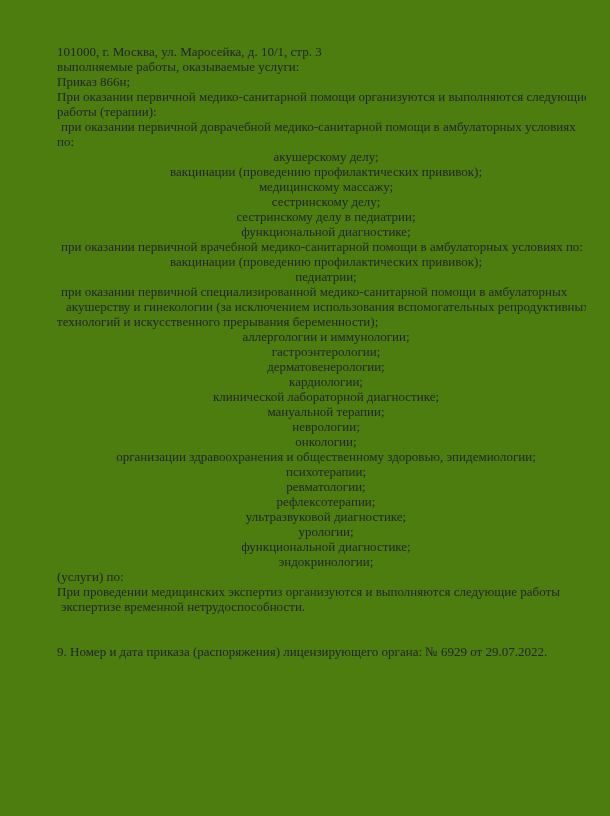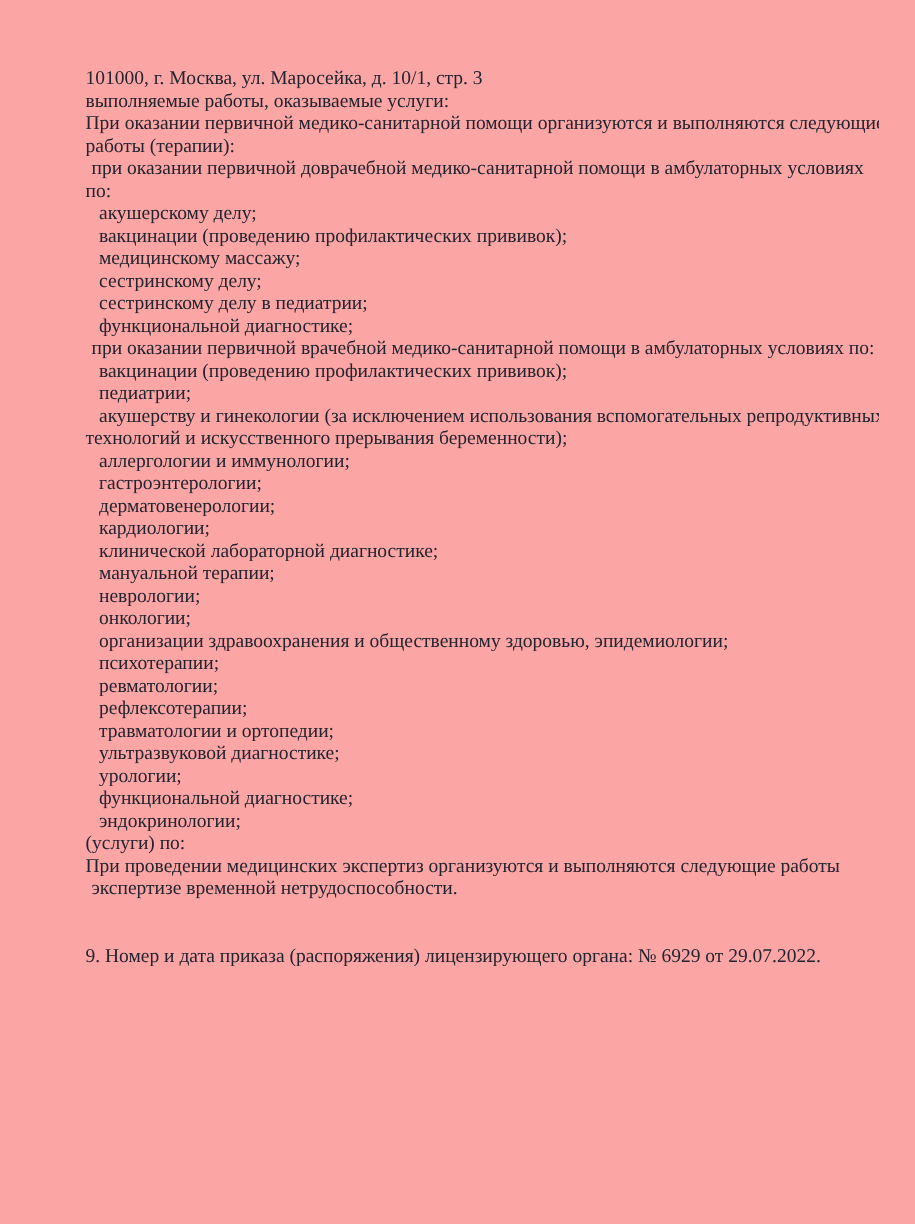--- a/index.html
+++ b/index.html
@@ -4,79 +4,80 @@
 <style>
   html, body {
     margin: 0;
     padding: 0;
     background: #ffffff;
   }
   .page {
     position: relative;
     width: 610px;
     height: 816px;
-    background: #fca5a5;
+    background: #4d7c0f;
     overflow: hidden;
     box-sizing: border-box;
   }
   .doc-body {
     position: absolute;
     top: 44px;
     left: 57px;
     right: 24px;
     font-family: "Liberation Serif", "DejaVu Serif", serif;
     font-size: 13px;
     line-height: 15px;
     color: #22242f;
   }
   .line {
     white-space: nowrap;
     min-height: 15px;
     overflow: hidden;
   }
   .indent-0 { padding-left: 0; }
   .indent-1 { padding-left: 4px; }
-  .indent-2 { padding-left: 9px; }
+  .indent-2 { padding-left: 9px; text-align: center; }
   .blank { height: 15px; }
 </style>
 </head>
 <body>
 
 <div class="page">
   <div class="doc-body">
       <div class="line indent-0">101000, г. Москва, ул. Маросейка, д. 10/1, стр. 3</div>
       <div class="line indent-0">выполняемые работы, оказываемые услуги:</div>
+      <div class="line indent-0">Приказ 866н;</div>
       <div class="line indent-0">При оказании первичной медико-санитарной помощи организуются и выполняются следующие</div>
       <div class="line indent-0">работы (терапии):</div>
       <div class="line indent-1">при оказании первичной доврачебной медико-санитарной помощи в амбулаторных условиях</div>
       <div class="line indent-0">по:</div>
       <div class="line indent-2">акушерскому делу;</div>
       <div class="line indent-2">вакцинации (проведению профилактических прививок);</div>
       <div class="line indent-2">медицинскому массажу;</div>
       <div class="line indent-2">сестринскому делу;</div>
       <div class="line indent-2">сестринскому делу в педиатрии;</div>
       <div class="line indent-2">функциональной диагностике;</div>
       <div class="line indent-1">при оказании первичной врачебной медико-санитарной помощи в амбулаторных условиях по:</div>
       <div class="line indent-2">вакцинации (проведению профилактических прививок);</div>
       <div class="line indent-2">педиатрии;</div>
+      <div class="line indent-1">при оказании первичной специализированной медико-санитарной помощи в амбулаторных</div>
       <div class="line indent-2">акушерству и гинекологии (за исключением использования вспомогательных репродуктивных</div>
       <div class="line indent-0">технологий и искусственного прерывания беременности);</div>
       <div class="line indent-2">аллергологии и иммунологии;</div>
       <div class="line indent-2">гастроэнтерологии;</div>
       <div class="line indent-2">дерматовенерологии;</div>
       <div class="line indent-2">кардиологии;</div>
       <div class="line indent-2">клинической лабораторной диагностике;</div>
       <div class="line indent-2">мануальной терапии;</div>
       <div class="line indent-2">неврологии;</div>
       <div class="line indent-2">онкологии;</div>
       <div class="line indent-2">организации здравоохранения и общественному здоровью, эпидемиологии;</div>
       <div class="line indent-2">психотерапии;</div>
       <div class="line indent-2">ревматологии;</div>
       <div class="line indent-2">рефлексотерапии;</div>
-      <div class="line indent-2">травматологии и ортопедии;</div>
       <div class="line indent-2">ультразвуковой диагностике;</div>
       <div class="line indent-2">урологии;</div>
       <div class="line indent-2">функциональной диагностике;</div>
       <div class="line indent-2">эндокринологии;</div>
       <div class="line indent-0">(услуги) по:</div>
       <div class="line indent-0">При проведении медицинских экспертиз организуются и выполняются следующие работы</div>
       <div class="line indent-1">экспертизе временной нетрудоспособности.</div>
       <div class="line indent-0 blank"></div>
       <div class="line indent-0 blank"></div>
       <div class="line indent-0">9. Номер и дата приказа (распоряжения) лицензирующего органа: № 6929 от 29.07.2022.</div>

